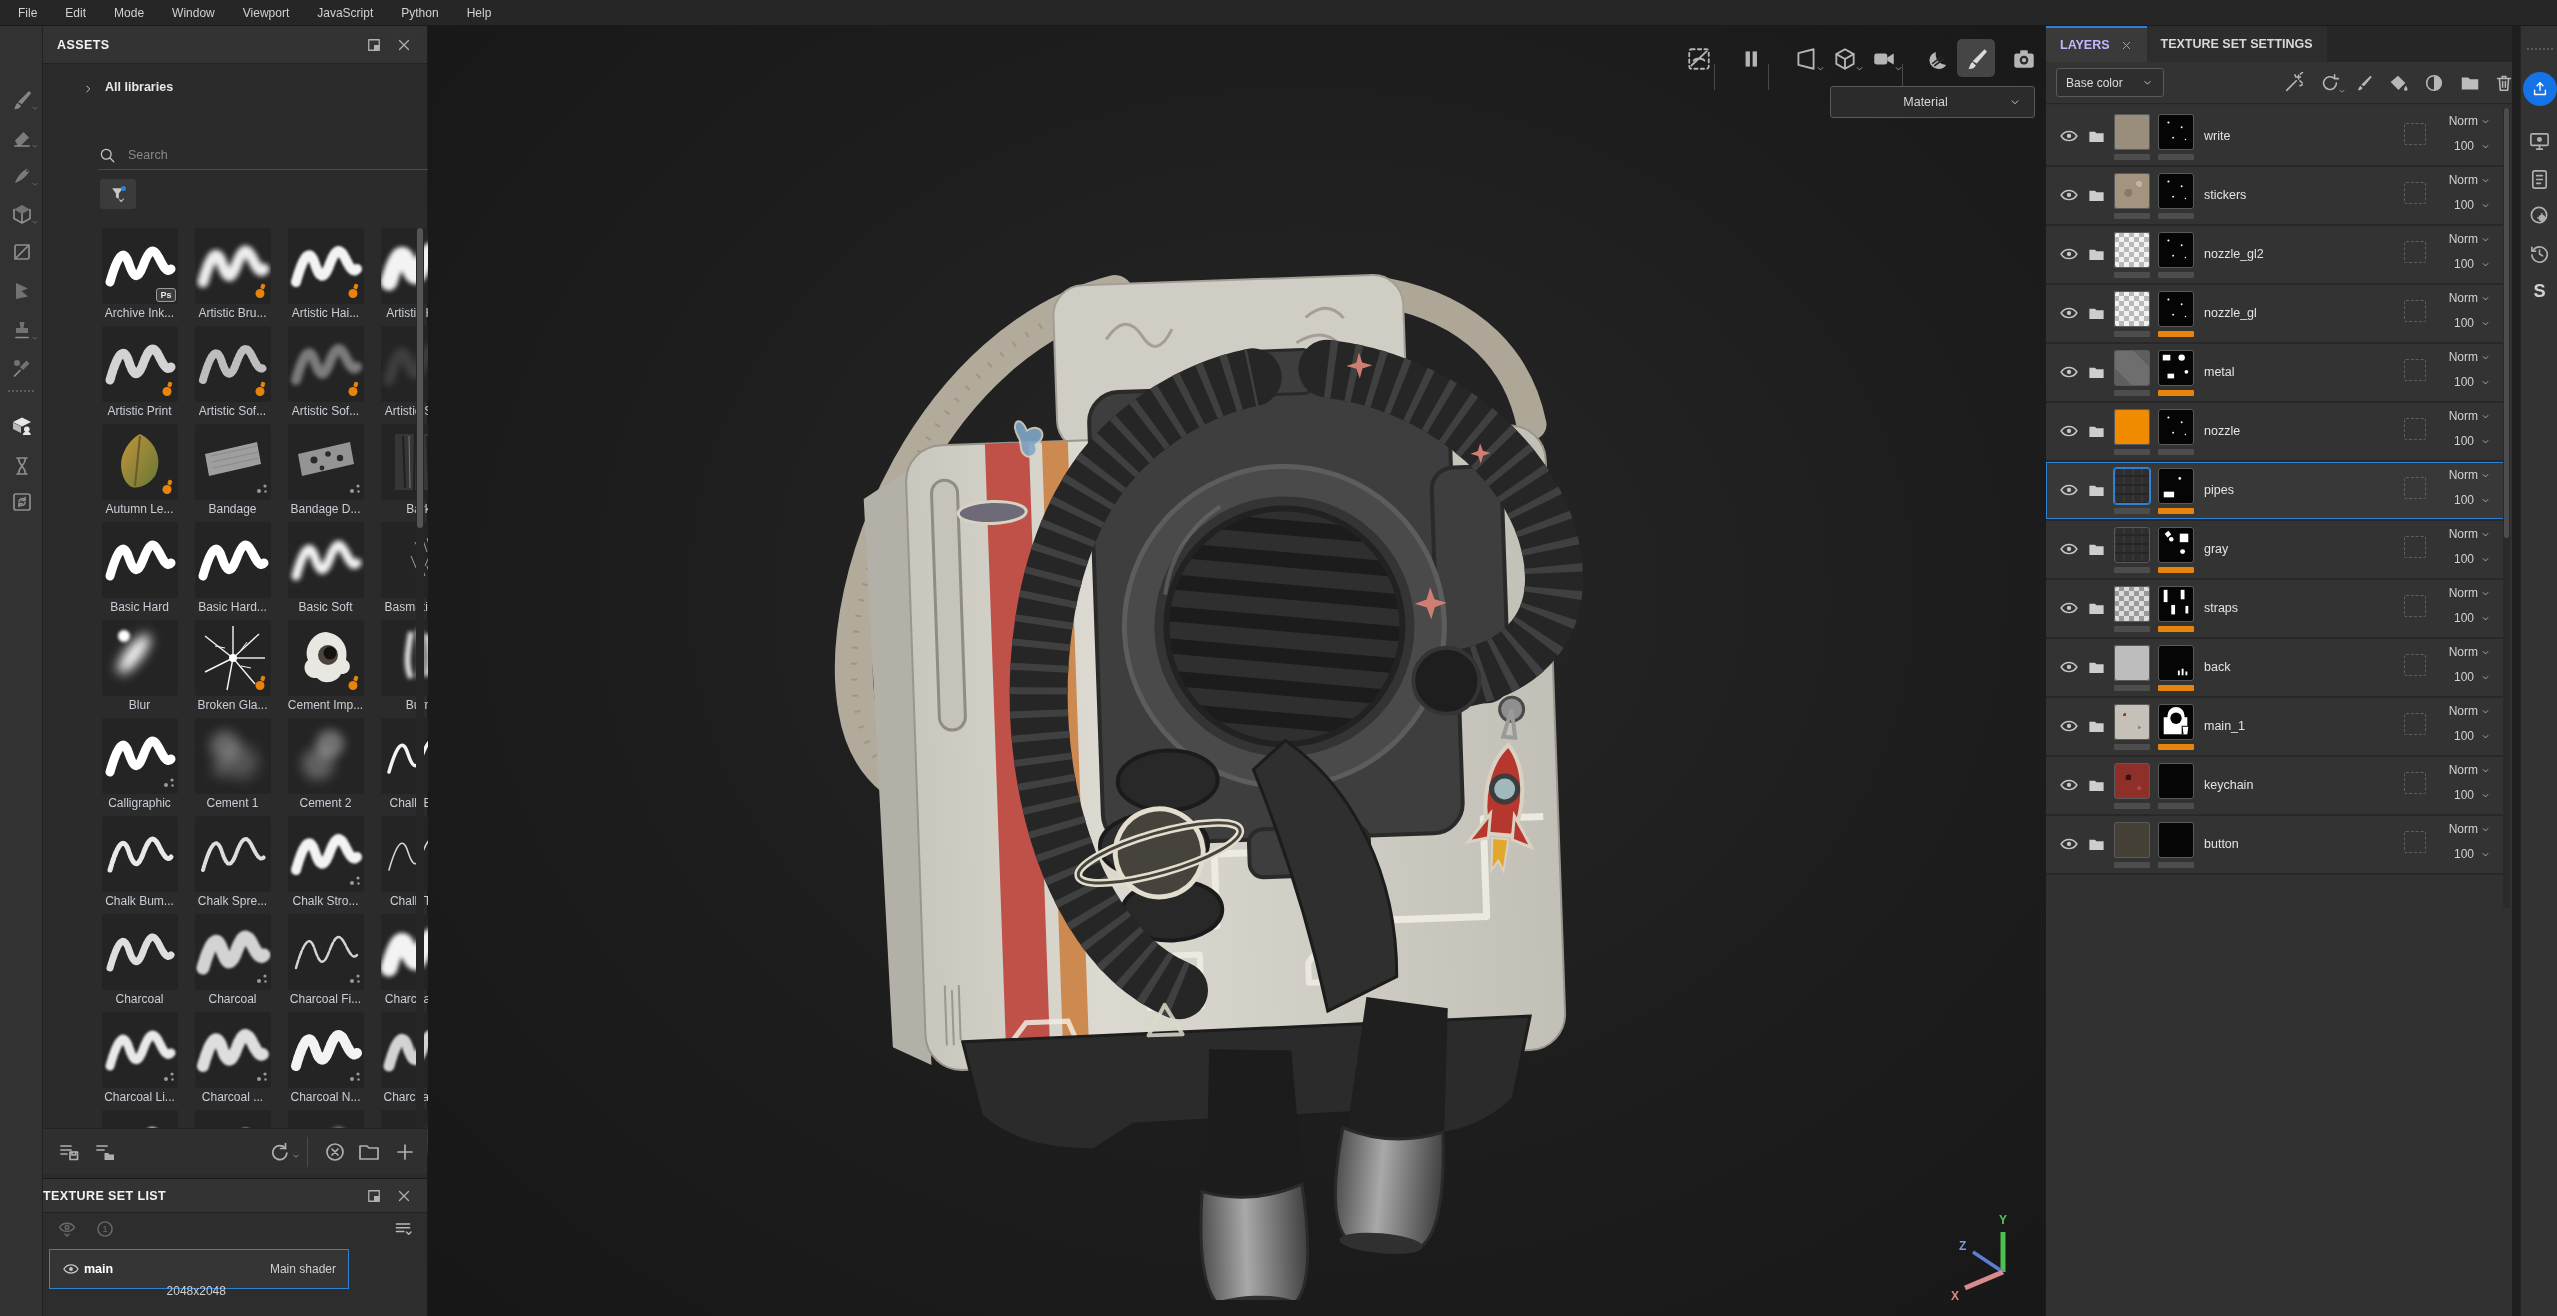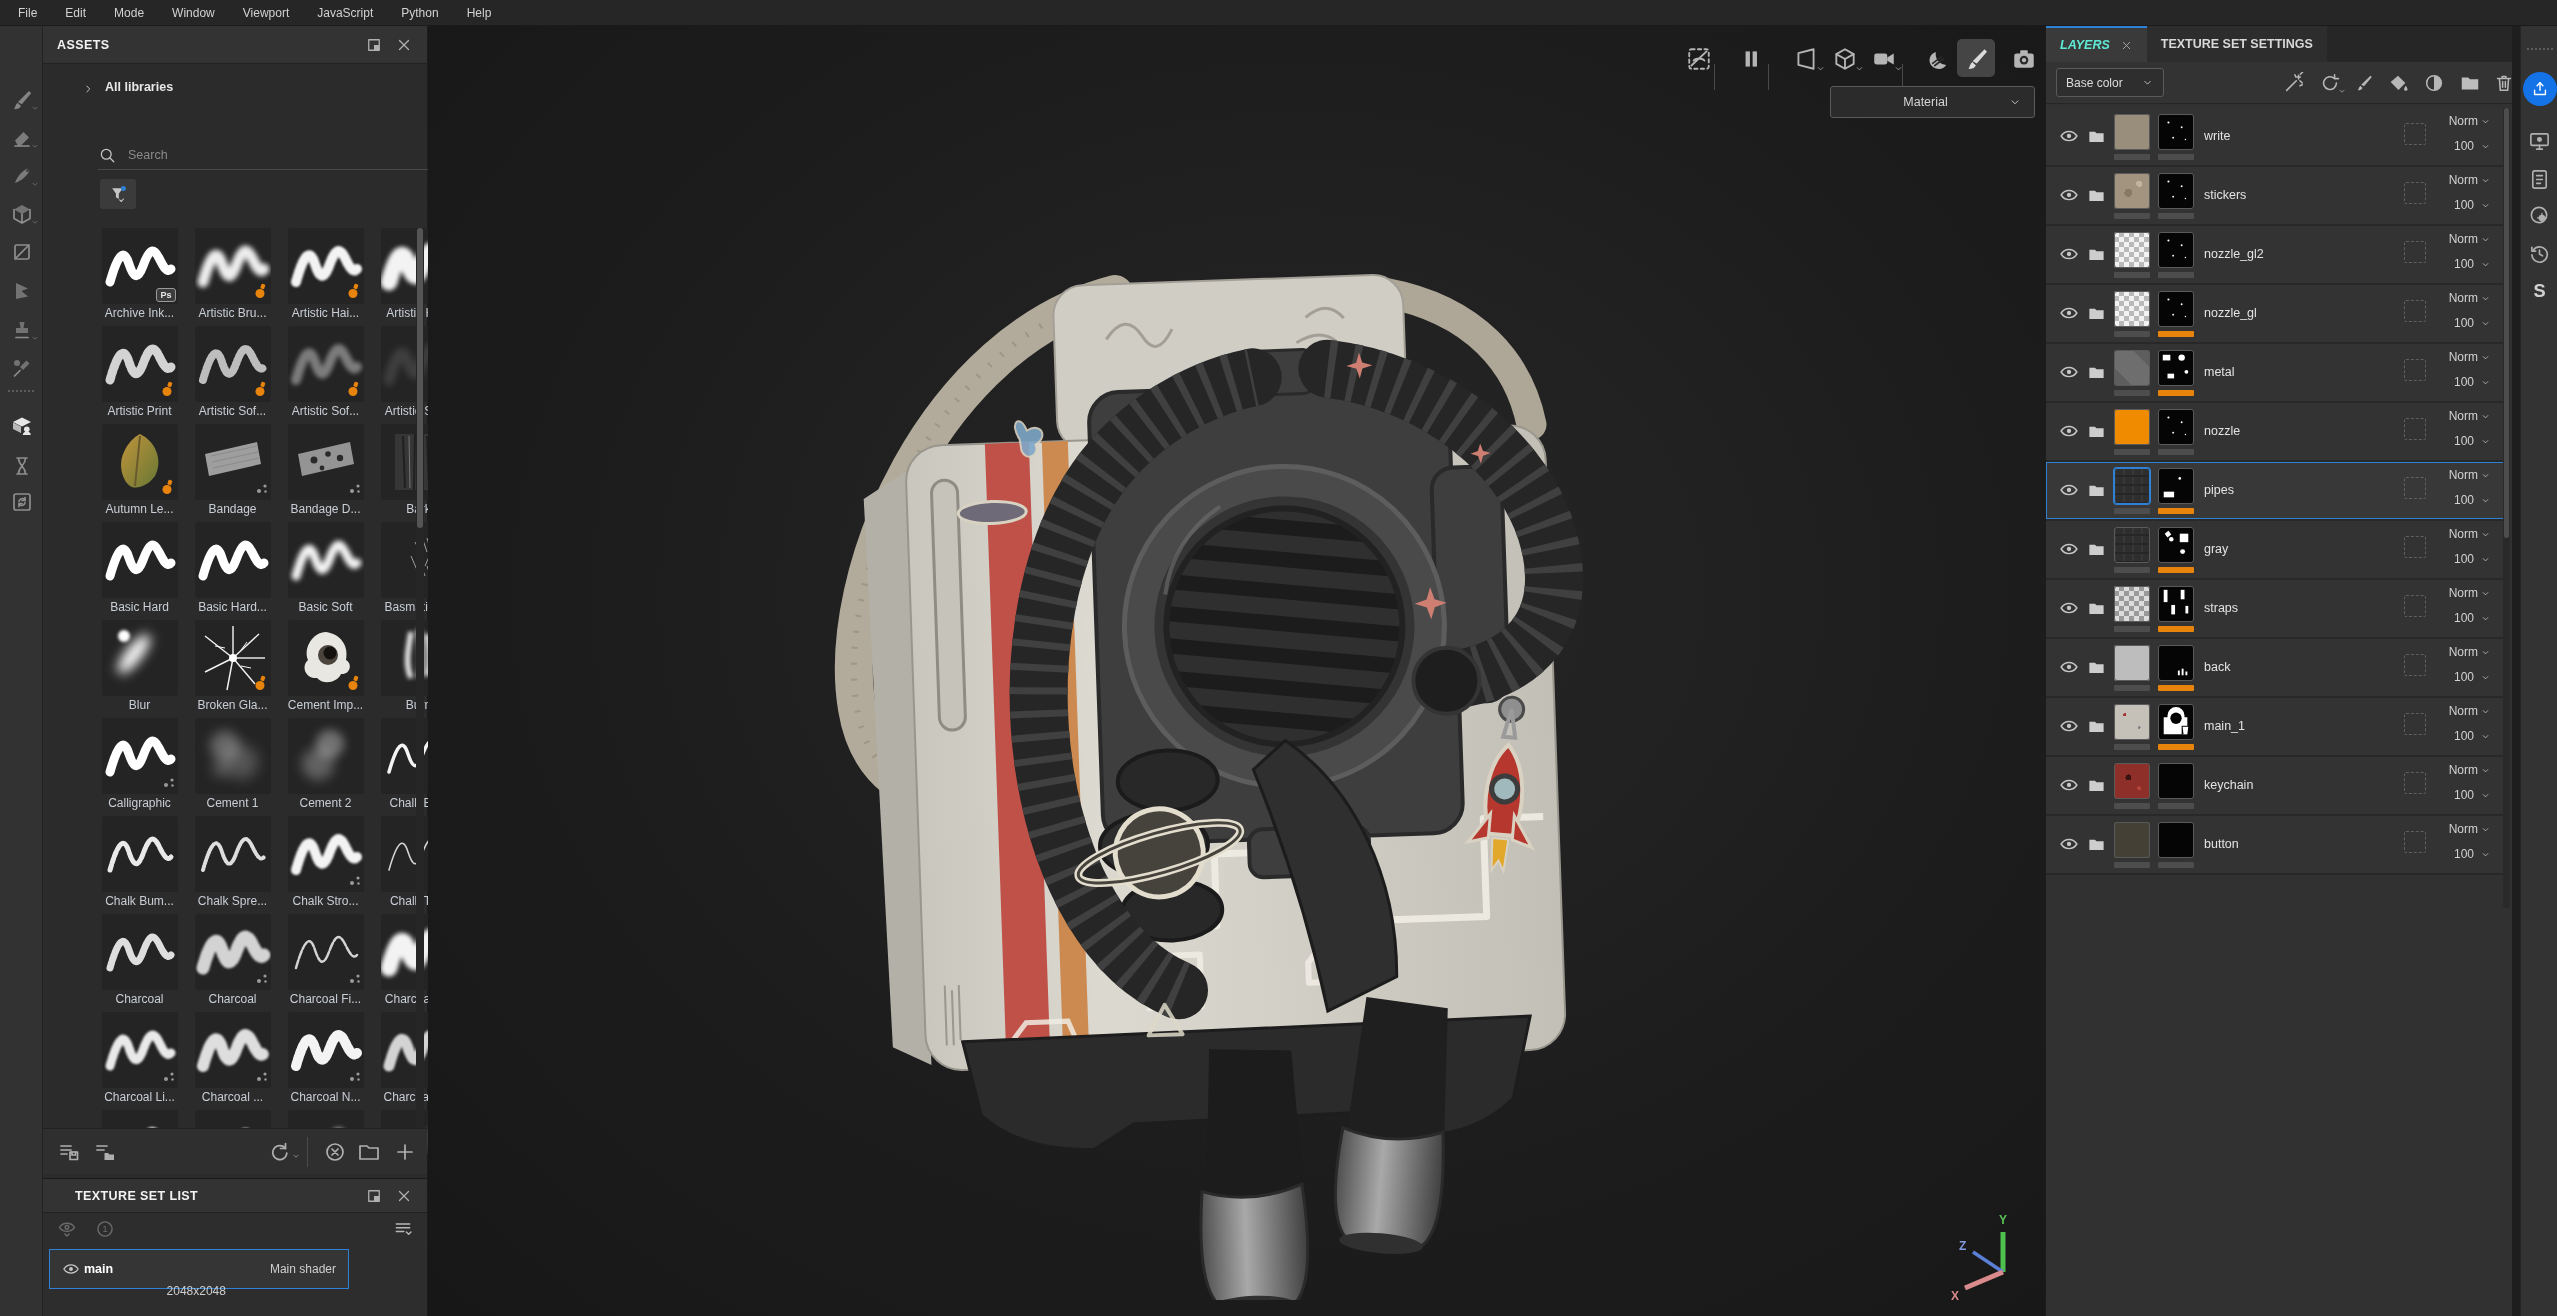--- a/index.html
+++ b/index.html
@@ -59,21 +59,21 @@
   .vp-ic{position:absolute;width:26px;height:26px;opacity:.9;}
   .vp-sep{position:absolute;top:38px;width:1px;height:26px;background:#4a4a4a;}
   .vp-active{position:absolute;width:38px;height:38px;background:#454545;border-radius:5px;}
   .material-dd{position:absolute;left:1402px;top:60px;width:205px;height:32px;background:#2b2b2b;border:1px solid #5a5a5a;
       border-radius:3px;display:flex;align-items:center;padding:0 12px;color:#d5d5d5;font-size:12.5px;}
   .material-dd .lbl{flex:1;text-align:center;}
   
   .rpanel{left:2045px;top:26px;width:467px;height:1290px;background:#313131;border-left:1px solid #1c1c1c;}
   .tabbar{position:absolute;left:0;top:0;width:100%;height:36px;background:#262626;display:flex;}
   .tab{height:36px;display:flex;align-items:center;padding:0 14px;font-weight:bold;font-size:12.5px;gap:10px;}
-  .tab.active{background:#3a3a3a;border-top:2px solid #2f81d6;color:#5eead4;font-style:italic;}
+  .tab.active{background:#3a3a3a;border-top:2px solid #2f81d6;color:#c4b5fd;}
   .tab.inactive{background:#2d2d2d;color:#d8d8d8;}
   .ltoolrow{position:absolute;left:0;top:36px;width:100%;height:42px;background:#333;border-bottom:1px solid #262626;}
   .channel-dd{position:absolute;left:10px;top:6px;width:108px;height:29px;background:#2e2e2e;border:1px solid #5a5a5a;border-radius:3px;
       display:flex;align-items:center;padding:0 9px;color:#dcdcdc;}
   .channel-dd .lbl{flex:1;}
   .lt-ic{position:absolute;top:10px;width:22px;height:22px;opacity:.9;}
   .layers{position:absolute;left:0;top:82px;width:459px;background:#282828;}
   .lrow{position:relative;height:57px;margin-bottom:2px;background:#333;}
   .lrow.selected{outline:1px solid #2f81d6;outline-offset:-1px;background:#383838;}
   .leye{position:absolute;left:13px;top:18px;width:20px;height:20px;}
@@ -634,21 +634,21 @@
           </svg></span>
         <span class="fic" style="left: 350px;"><svg width="24" height="24" viewBox="0 0 24 24" style="stroke:#c6c6c6;fill:none;stroke-width:1.7;stroke-linecap:round;stroke-linejoin:round;">
             <path d="M12 5v14M5 12h14"></path>
           </svg></span>
         <span class="vsep" style="left: 264px;"></span>
       </div>
   </div>
 
   <div class="abs tsl">
     <div class="panel-header tsl-head">
-      <span class="panel-title" style="margin-left:32px">TEXTURE SET LIST</span>
+      <span class="panel-title" style="margin-left:0">TEXTURE SET LIST</span>
       <span class="hdr-ic" style="right:44px;top:8px"><svg width="18" height="18" viewBox="0 0 24 24" style="stroke:#c6c6c6;fill:none;stroke-width:1.7;stroke-linecap:round;stroke-linejoin:round;">
             <path d="M5 5h14v14H5z"></path>
             <path d="M12 12h7v7h-7z" fill="#c6c6c6" stroke="none"></path>
           </svg></span>
       <span class="hdr-ic" style="right:14px;top:8px"><svg width="18" height="18" viewBox="0 0 24 24" style="stroke:#c6c6c6;fill:none;stroke-width:1.7;stroke-linecap:round;stroke-linejoin:round;">
             <path d="M6 6L18 18M18 6L6 18"></path>
           </svg></span>
     </div>
     <div class="tsl-tools">
       <span style="position:absolute;left:14px;top:6px;width:20px;height:20px;opacity:.4"><svg width="20" height="20" viewBox="0 0 24 24" style="stroke:#c6c6c6;fill:none;stroke-width:1.7;stroke-linecap:round;stroke-linejoin:round;">

